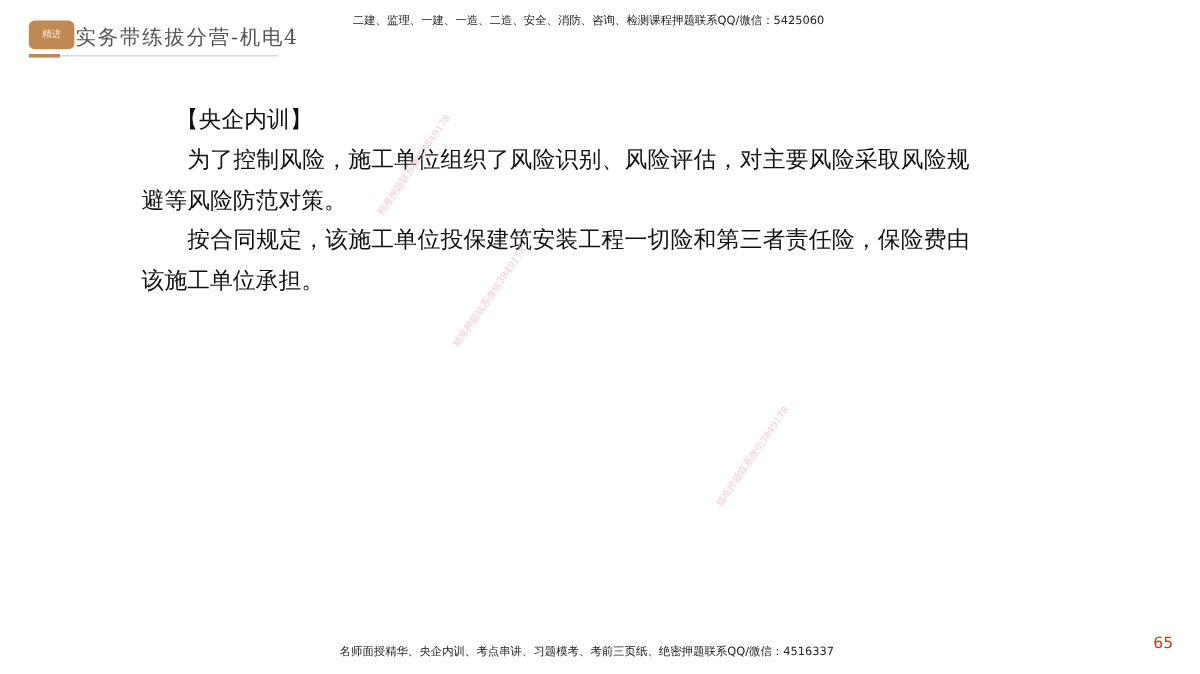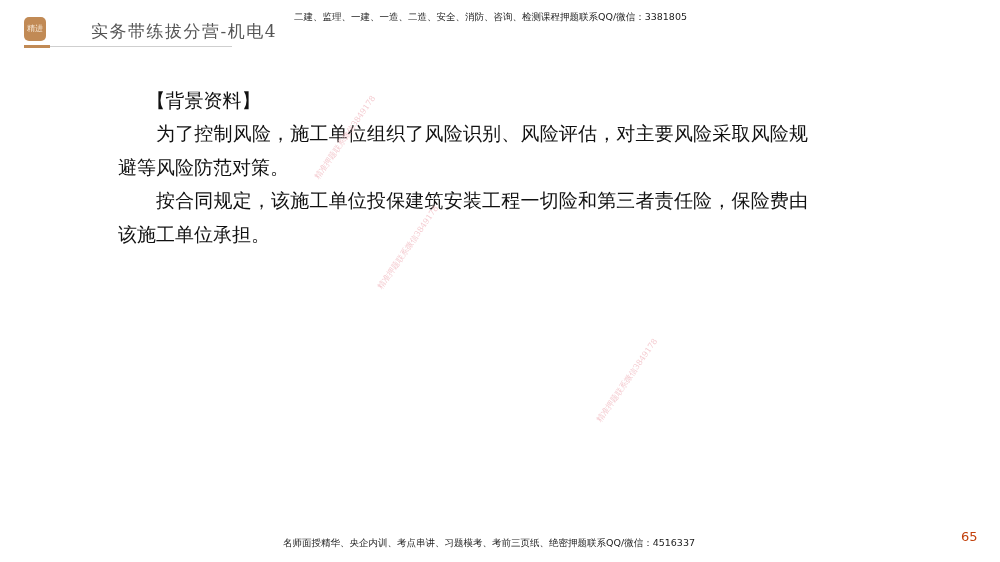--- a/index.html
+++ b/index.html
@@ -1,36 +1,35 @@
 <!DOCTYPE html>
 <html><head>
 <meta charset="utf-8">
 <style>
   html, body { margin:0; padding:0; }
   body {
     width:1000px; height:562px; background:#ffffff; position:relative; overflow:hidden;
     font-family: "DejaVu Sans", "Liberation Sans", sans-serif; color:#111;
   }
   .logo {
-    position:absolute; left:24px; top:17px; width:22px; height:24px;
+    position:absolute; left:24px; top:17px; width:38px; height:24px;
     background:#c18a55; border-radius:5px;
     color:#f6e7d4; font-size:8px; line-height:24px; text-align:center;
     font-family: "DejaVu Serif", serif;
   }
   .logo-bar {
     position:absolute; left:24px; top:45px; width:26px; height:3px; background:#c18a55;
   }
   .title-underline {
     position:absolute; left:50px; top:46px; width:182px; height:1px; background:#cfcfcf;
   }
   .course-title {
     position:absolute; left:63px; top:20px; font-size:17px; color:#555;
     font-family: "DejaVu Serif", "Liberation Serif", serif; letter-spacing:1.5px;
     white-space:nowrap;
-    margin-left:28px;
   }
   .top-banner {
     position:absolute; left:294px; top:11px; font-size:9.5px; color:#222; white-space:nowrap;
   }
   .bottom-banner {
     position:absolute; left:283px; top:537px; font-size:9.5px; color:#222; white-space:nowrap;
   }
   .page-number {
     position:absolute; left:961px; top:529px; font-size:13px; color:#c2410c;
   }
@@ -46,24 +45,24 @@
     font-family: "DejaVu Serif", serif;
   }
 </style>
 </head>
 <body>
 
 <div class="logo">精进</div>
 <div class="logo-bar"></div>
 <div class="title-underline"></div>
 <div class="course-title">实务带练拔分营-机电4</div>
-<div class="top-banner">二建、监理、一建、一造、二造、安全、消防、咨询、检测课程押题联系QQ/微信：3381805</div>
+<div class="top-banner">二建、监理、一建、一造、二造、安全、消防、咨询、检测课程押题联系QQ/微信：5425060</div>
 
 <div class="content">
-  <p class="heading">【背景资料】</p>
+  <p class="heading">【央企内训】</p>
   <p>为了控制风险，施工单位组织了风险识别、风险评估，对主要风险采取风险规避等风险防范对策。</p>
   <p>按合同规定，该施工单位投保建筑安装工程一切险和第三者责任险，保险费由该施工单位承担。</p>
 </div>
 
 <div class="watermark" style="left:312px; top:175px;">精准押题联系微信3849178</div>
 <div class="watermark" style="left:375px; top:285px;">精准押题联系微信3849178</div>
 <div class="watermark" style="left:594px; top:418px;">精准押题联系微信3849178</div>
 
 <div class="bottom-banner">名师面授精华、央企内训、考点串讲、习题模考、考前三页纸、绝密押题联系QQ/微信：4516337</div>
 <div class="page-number">65</div>

